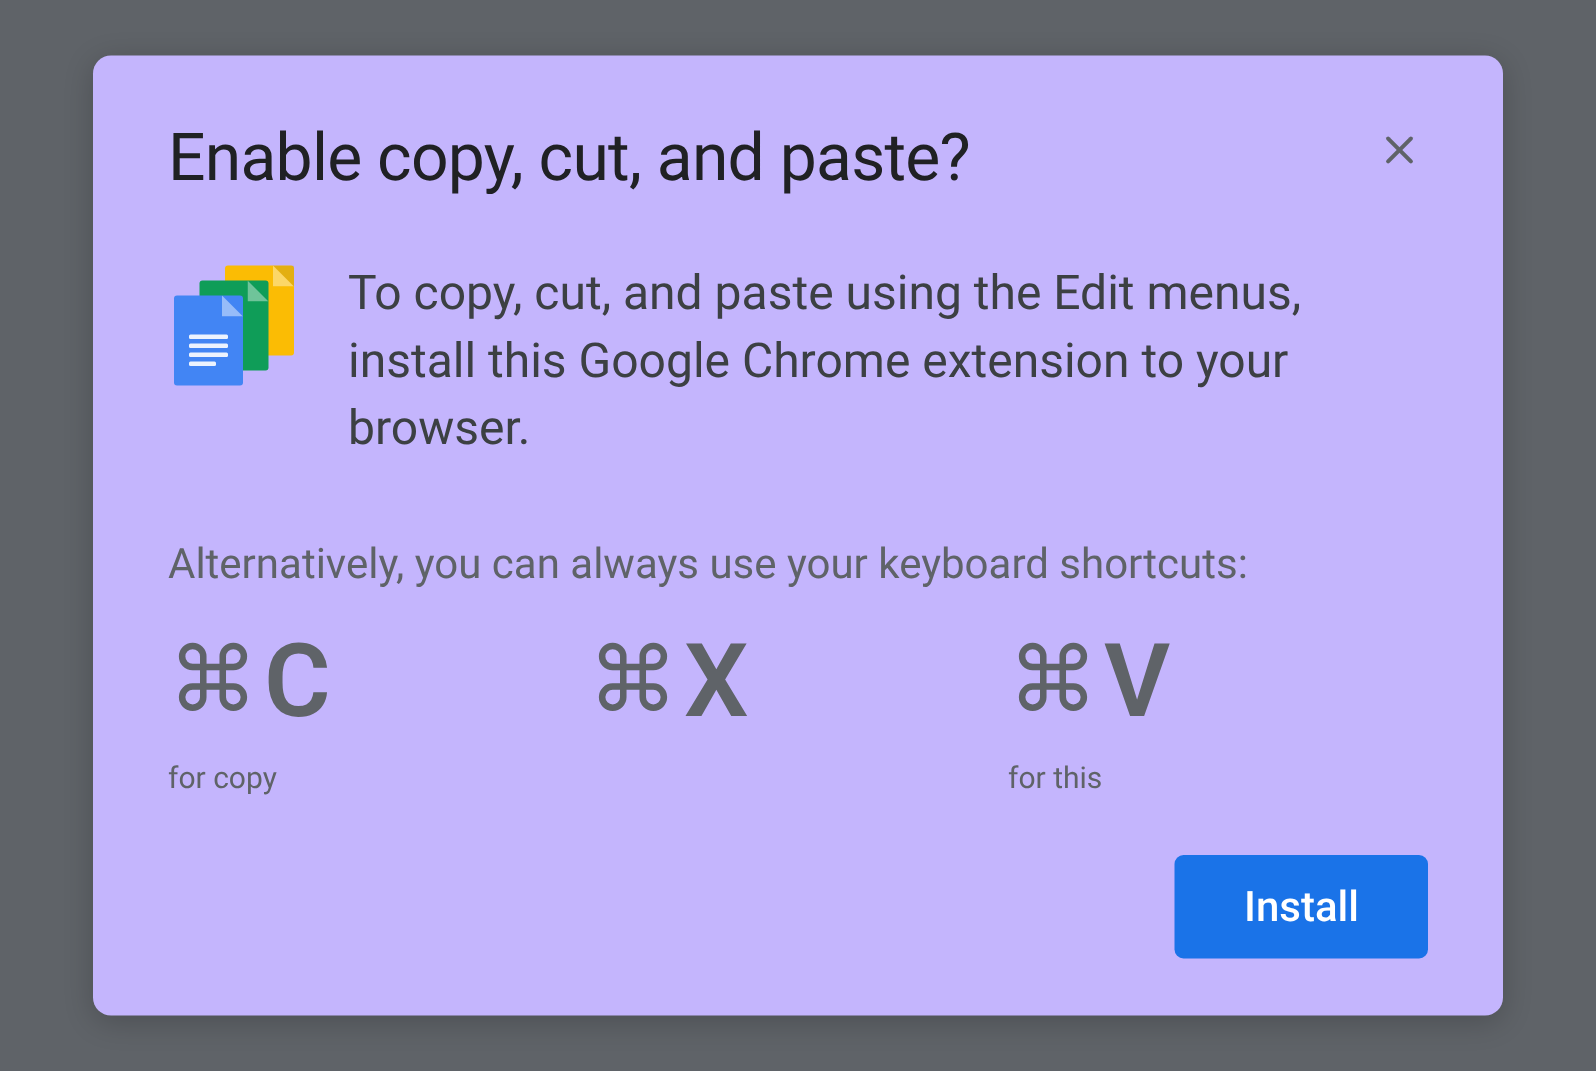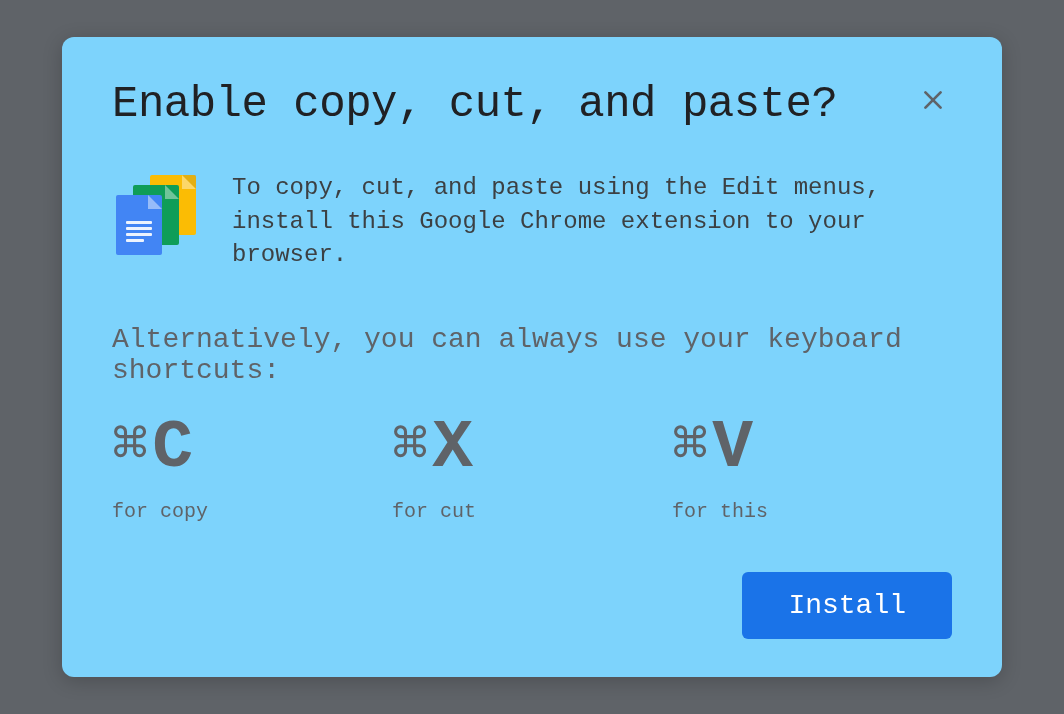--- a/index.html
+++ b/index.html
@@ -11,30 +11,29 @@
       font-family: 'Google Sans', Roboto, Arial, sans-serif;
       background: #5f6368;
       width: 1064px;
       height: 714px;
       display: flex;
       align-items: center;
       justify-content: center;
       overflow: hidden;
     }
     .dialog {
-      background: #7dd3fc;
+      background: #c4b5fd;
       border-radius: 12px;
       width: 940px;
       height: 640px;
       padding: 42px 50px 38px 50px;
       box-shadow: 0 4px 20px rgba(0,0,0,0.2);
       position: relative;
       display: flex;
       flex-direction: column;
-      font-family: Liberation Mono, monospace;
     }
     .dialog-header {
       display: flex;
       justify-content: space-between;
       align-items: flex-start;
     }
     .dialog-title {
       font-size: 44px;
       font-weight: 400;
       color: #202124;
@@ -103,21 +102,21 @@
     .docs-lines div {
       height: 3px;
       background: rgba(255,255,255,0.9);
       margin-bottom: 3px;
       border-radius: 1px;
     }
     .docs-lines div:last-child {
       width: 70%;
     }
     .intro-text {
-      font-size: 24px;
+      font-size: 32px;
       line-height: 1.4;
       color: #3c4043;
       font-weight: 400;
     }
     .alt-text {
       font-size: 28px;
       color: #5f6368;
       margin-top: 52px;
       font-weight: 400;
     }
@@ -216,21 +215,20 @@
         <span class="cmd-symbol">⌘</span>
           <span>C</span>
       </div>
       <div class="shortcut-label">for copy</div>
     </div>
     <div class="shortcut">
       <div class="shortcut-keys">
         <span class="cmd-symbol">⌘</span>
           <span>X</span>
       </div>
-      <div class="shortcut-label">for cut</div>
     </div>
     <div class="shortcut">
       <div class="shortcut-keys">
         <span class="cmd-symbol">⌘</span>
           <span>V</span>
       </div>
       <div class="shortcut-label">for this</div>
     </div>
   </div>
 

